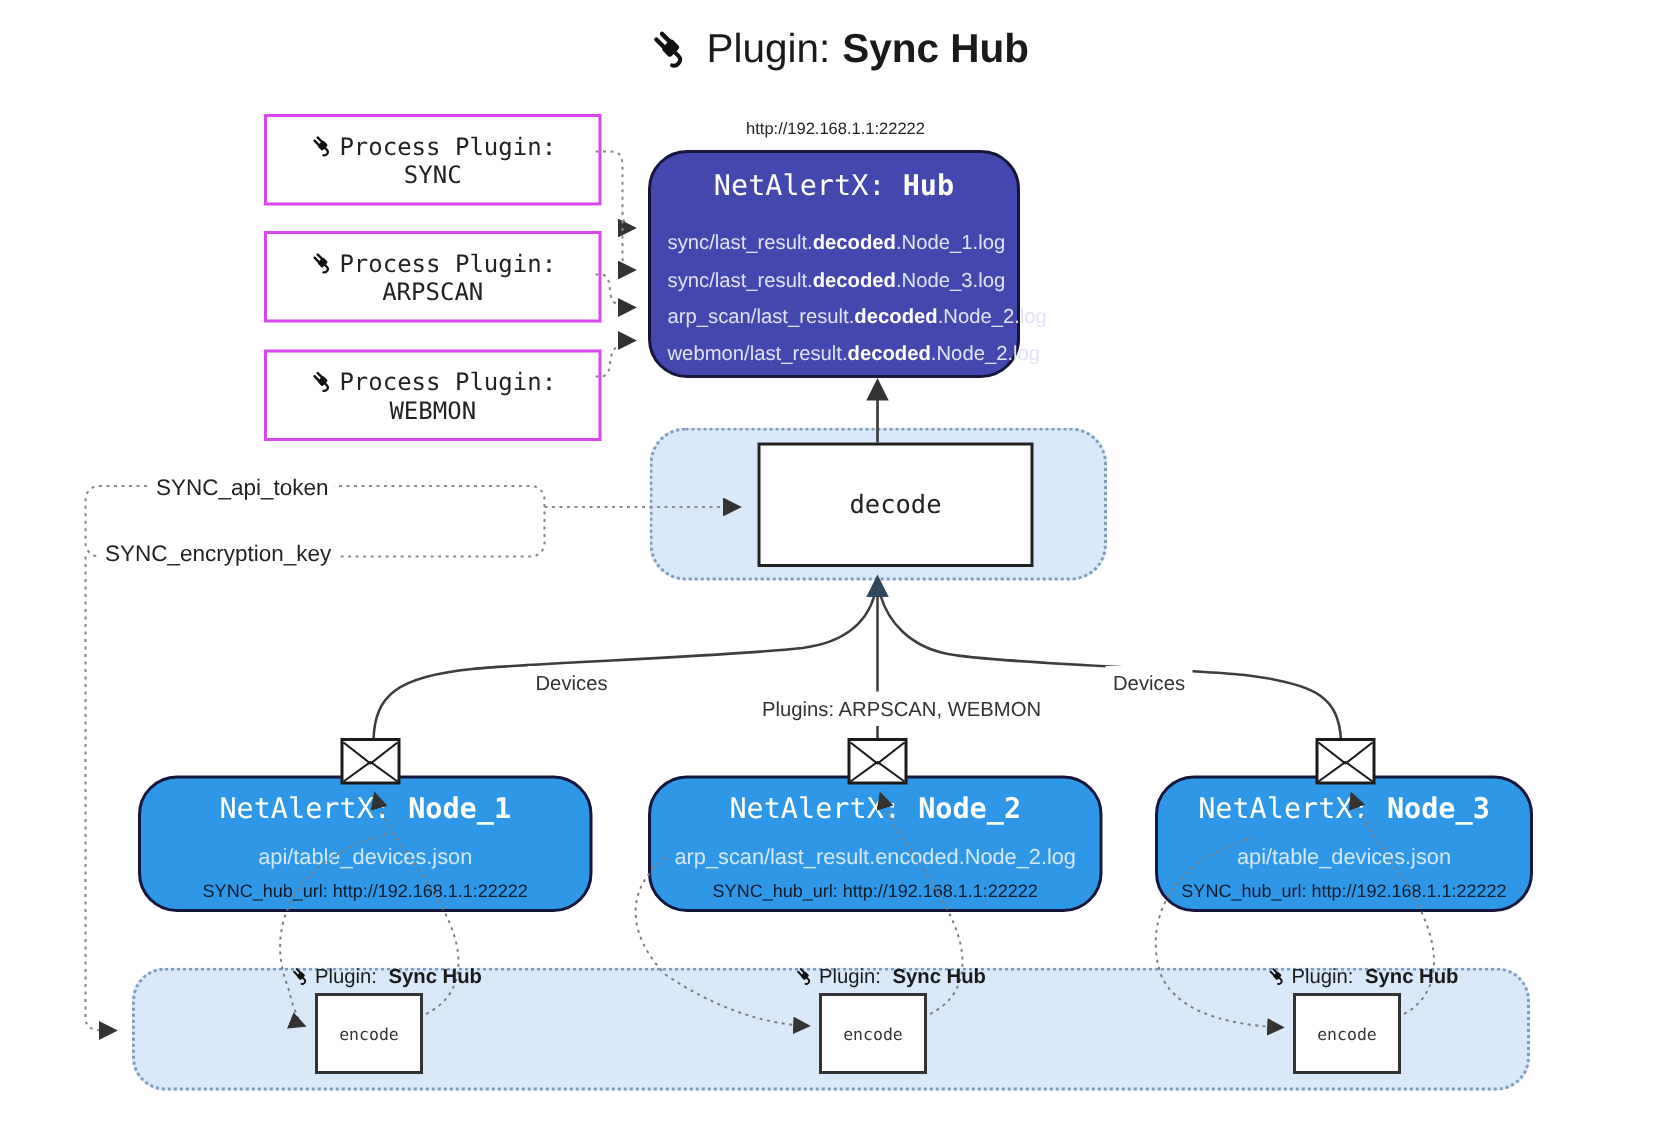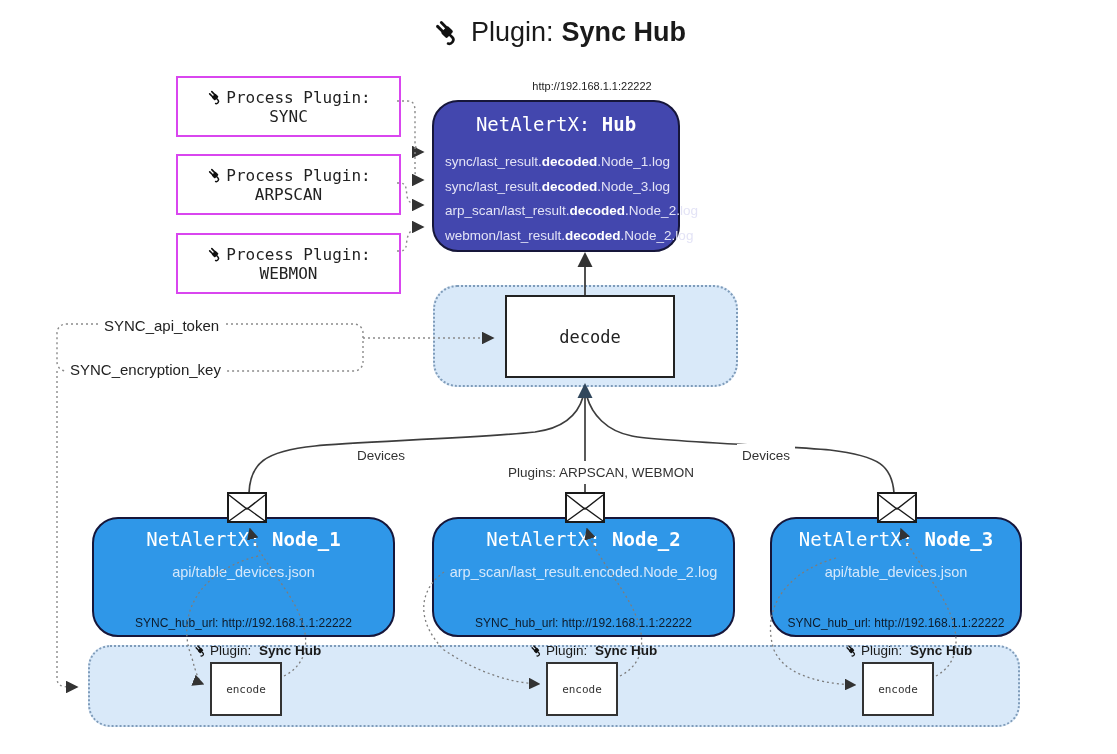--- a/index.html
+++ b/index.html
@@ -17,45 +17,45 @@
   .plug-sm{width:18px;height:18px;}
   .plug-xs{width:15px;height:15px;}
 
   
   .pbox{position:absolute;left:176px;width:221px;height:57px;background:#fff;border:2px solid #d946ef;
         display:flex;flex-direction:column;justify-content:center;align-items:center;z-index:2;
         font-family:"DejaVu Sans Mono",monospace;font-size:16px;color:#222;}
   .pbox .l1{display:flex;align-items:center;gap:2px;}
 
   
-  .huburl{left:442px;top:80px;width:300px;text-align:center;font-size:11px;color:#222;z-index:4;}
+  .huburl{left:407px;top:80px;width:300px;text-align:center;font-size:11px;color:#222;z-index:4;}
   .hub{left:432px;top:100px;width:248px;height:152px;background:#4347ae;border:2px solid #16163a;
        border-radius:26px;box-sizing:border-box;z-index:2;}
   .hub-title{margin-top:11px;text-align:center;font-family:"DejaVu Sans Mono",monospace;
              font-size:19px;color:#fff;}
   .hub-title b{font-weight:bold;}
   .hub-logs{margin-top:15px;padding-left:11px;}
   .hub-log{font-size:13.5px;line-height:24.5px;color:#e3e3f6;white-space:nowrap;}
   .hub-log b{color:#fff;}
 
   
   .dband{left:433px;top:285px;width:305px;height:102px;background:#d9e9f9;
          border:2px dotted #7f9cba;border-radius:24px;box-sizing:border-box;z-index:1;}
-  .dbox{left:505px;top:295px;width:170px;height:83px;background:#fff;border:2.5px solid #222;
+  .dbox{left:505px;top:295px;width:184px;height:83px;background:#fff;border:2.5px solid #222;
         box-sizing:border-box;display:flex;align-items:center;justify-content:center;
         font-family:"DejaVu Sans Mono",monospace;font-size:17px;color:#222;z-index:2;}
 
   
   .keylbl{background:#fff;padding:0 4px;font-size:15px;color:#222;white-space:nowrap;z-index:4;}
 
   
   .edgelbl{background:#fff;padding:4px 5px;font-size:13.5px;color:#333;white-space:nowrap;z-index:4;}
 
   
-  .node{position:absolute;top:517px;height:120px;background:#2f97e8;border:2px solid #16163a;
+  .node{position:absolute;top:517px;height:91px;background:#2f97e8;border:2px solid #16163a;
         border-radius:26px;box-sizing:border-box;z-index:2;}
   .node-title{margin-top:9px;text-align:center;font-family:"DejaVu Sans Mono",monospace;
               font-size:19px;color:#fff;white-space:nowrap;}
   .node-title b{font-weight:bold;}
   .node-files{margin-top:9px;text-align:center;}
   .nf{font-size:14.5px;line-height:26px;color:#d5e8fb;white-space:nowrap;}
   .nf:empty{display:none;}
   .node-url{position:absolute;bottom:5px;left:0;width:100%;text-align:center;
             font-size:12px;color:#0d1b2a;margin-top:20px;}
 

